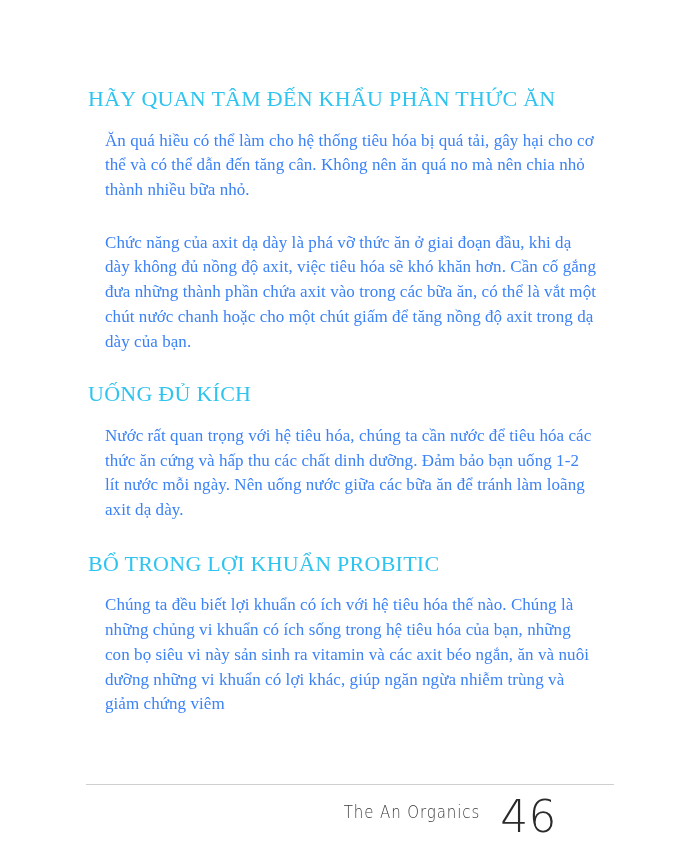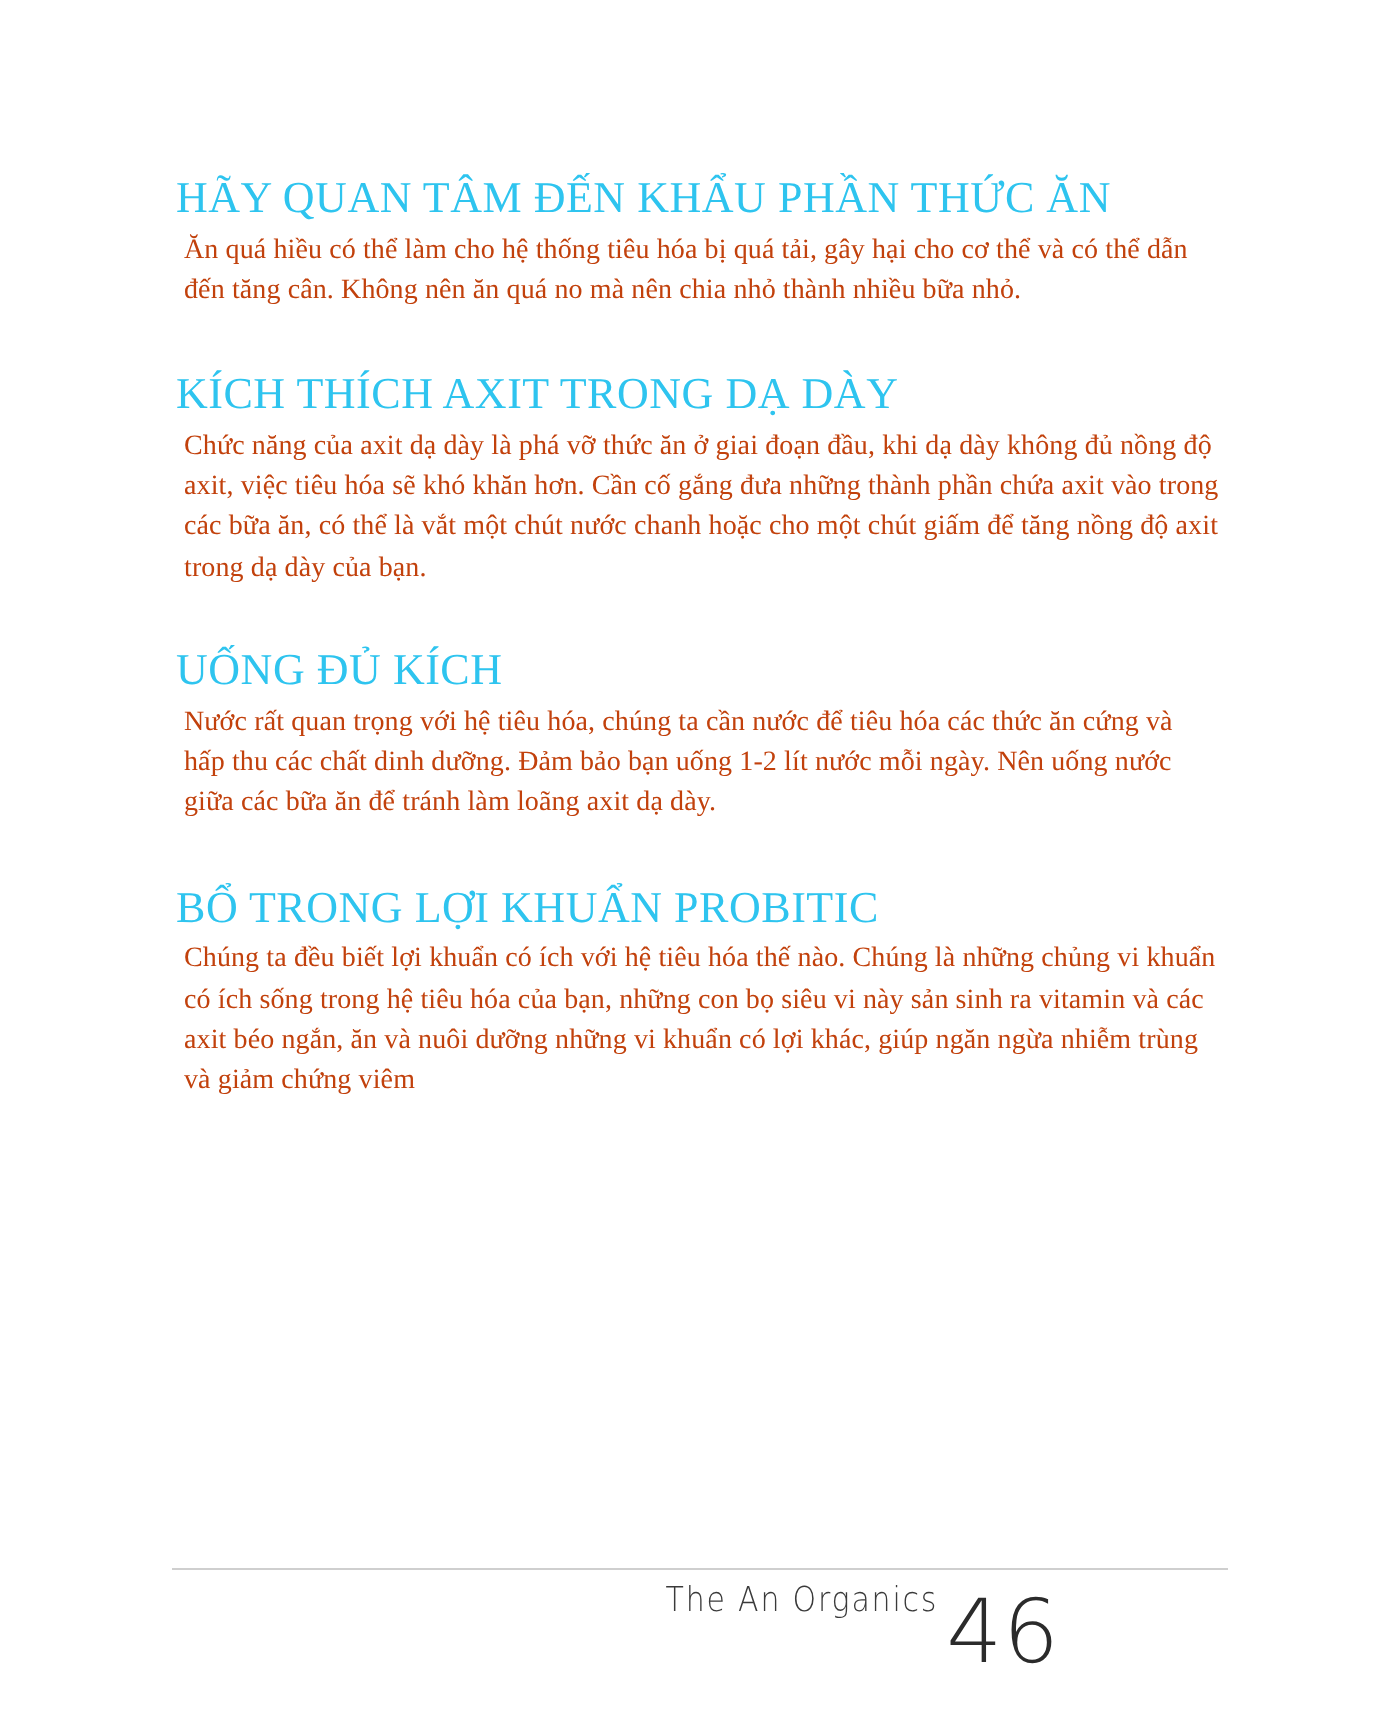--- a/index.html
+++ b/index.html
@@ -45,23 +45,23 @@
     color: #2ec4ef;
     font-family: "Liberation Serif", "DejaVu Serif", serif;
     font-size: 22px;
     font-weight: 400;
     line-height: 1.16;
     letter-spacing: 0.012em;
     white-space: nowrap;
   }
 
   .section-body {
-    margin: 4px;
-    color: #c2410c;
-    font-size: 14px;
+    margin: 17px;
+    color: #3b82f6;
+    font-size: 17px;
     font-weight: 400;
     line-height: 1.455;
     letter-spacing: 0.004em;
     text-align: left;
   }
 
   
   .section--portion   { margin-bottom: 28px; }
   .section--acid      { margin-bottom: 27px; }
   .section--water     { margin-bottom: 28px; }
@@ -72,25 +72,25 @@
     position: absolute;
     left: 86px;
     top: 784px;
     width: 528px;
     height: 1px;
     background: #cfcfcf;
   }
 
   .footer {
     position: absolute;
-    right: 102px;
+    right: 75px;
     top: 792px;
     display: flex;
-    align-items: flex-start;
-    gap: 4px;
+    align-items: center;
+    gap: 20px;
     white-space: nowrap;
   }
 
   .footer-brand {
     color: #3a3a3a;
     font-family: "DejaVu Sans", "Liberation Sans", sans-serif;
     font-size: 15px;
     font-weight: 300;
     letter-spacing: 0.06em;
     transform: scaleY(1.14);
@@ -114,21 +114,20 @@
 <div class="page">
 
   <div class="content">
 
     <div class="section section--portion">
       <h2 class="section-heading">HÃY QUAN TÂM ĐẾN KHẨU PHẦN THỨC ĂN</h2>
       <p class="section-body">Ăn quá hiều có thể làm cho hệ thống tiêu hóa bị quá tải, gây hại cho cơ thể và có thể dẫn đến tăng cân. Không nên ăn quá no mà nên chia nhỏ thành nhiều bữa nhỏ.</p>
     </div>
 
     <div class="section section--acid">
-      <h2 class="section-heading">KÍCH THÍCH AXIT TRONG DẠ DÀY</h2>
       <p class="section-body">Chức năng của axit dạ dày là phá vỡ thức ăn ở giai đoạn đầu, khi dạ dày không đủ nồng độ axit, việc tiêu hóa sẽ khó khăn hơn. Cần cố gắng đưa những thành phần chứa axit vào trong các bữa ăn, có thể là vắt một chút nước chanh hoặc cho một chút giấm để tăng nồng độ axit trong dạ dày của bạn.</p>
     </div>
 
     <div class="section section--water">
       <h2 class="section-heading">UỐNG ĐỦ KÍCH</h2>
       <p class="section-body">Nước rất quan trọng với hệ tiêu hóa, chúng ta cần nước để tiêu hóa các thức ăn cứng và hấp thu các chất dinh dưỡng. Đảm bảo bạn uống 1-2 lít nước mỗi ngày. Nên uống nước giữa các bữa ăn để tránh làm loãng axit dạ dày.</p>
     </div>
 
     <div class="section section--probiotic">
       <h2 class="section-heading">BỔ TRONG LỢI KHUẨN PROBITIC</h2>

